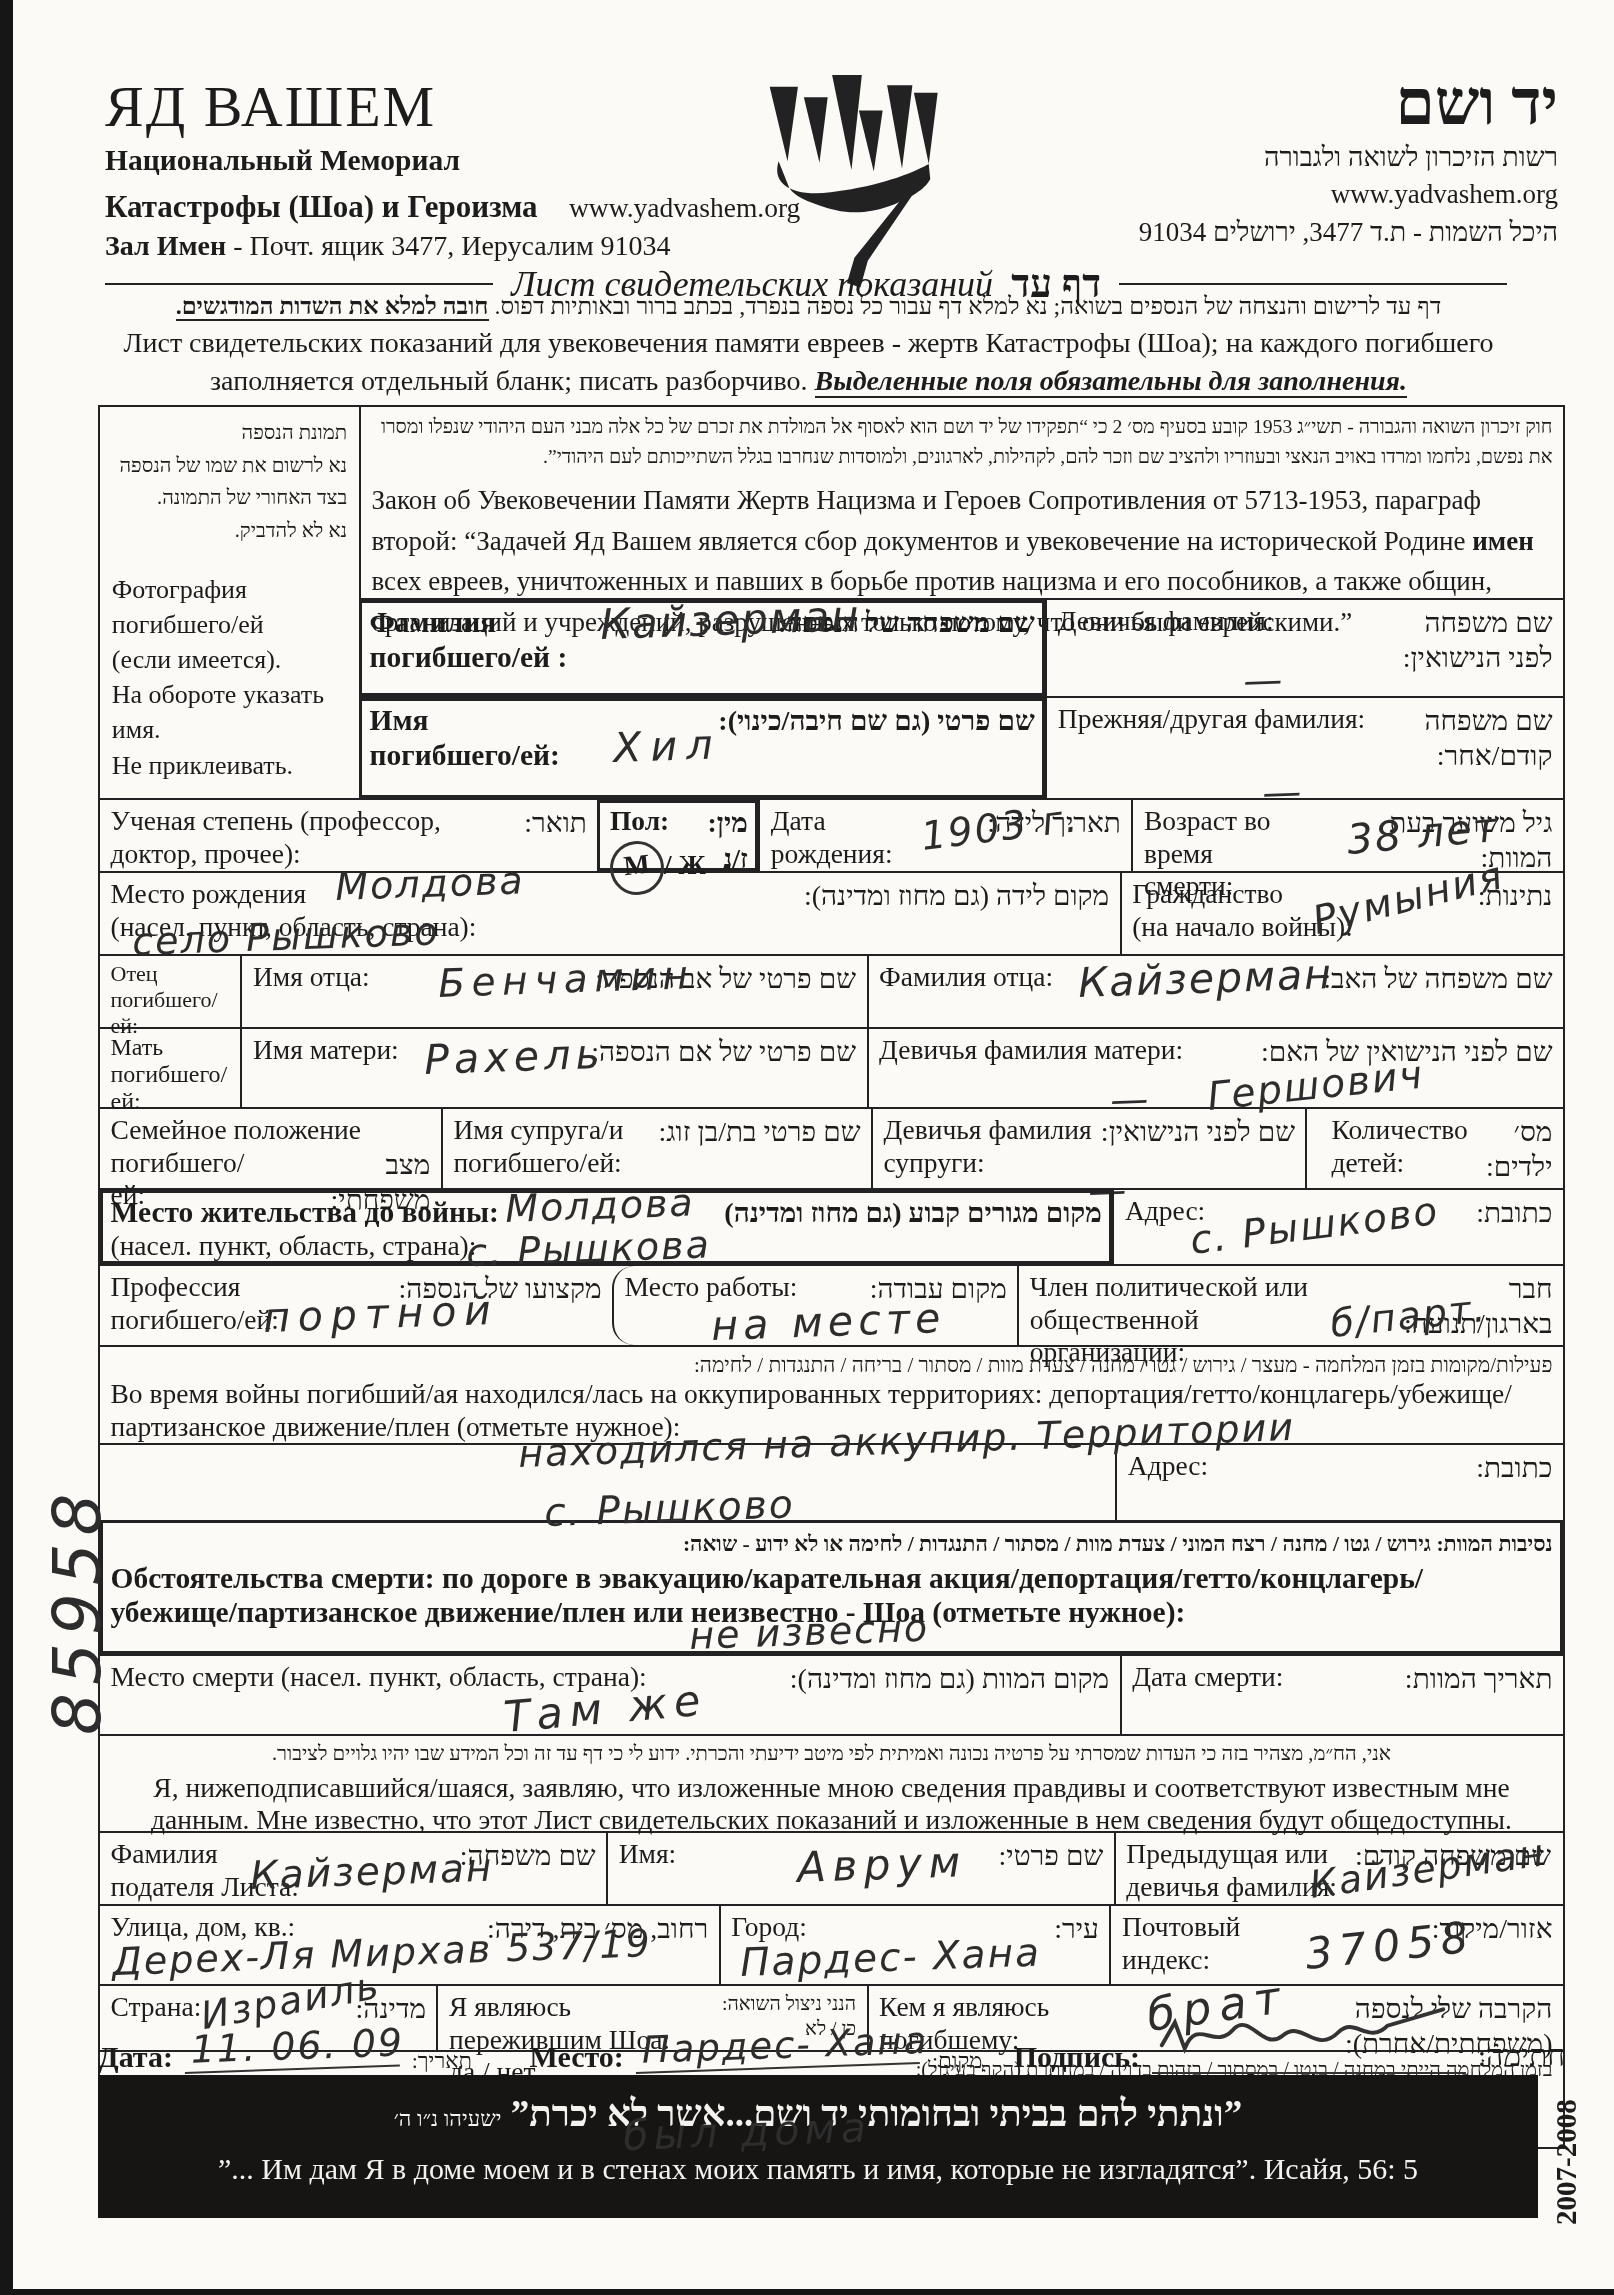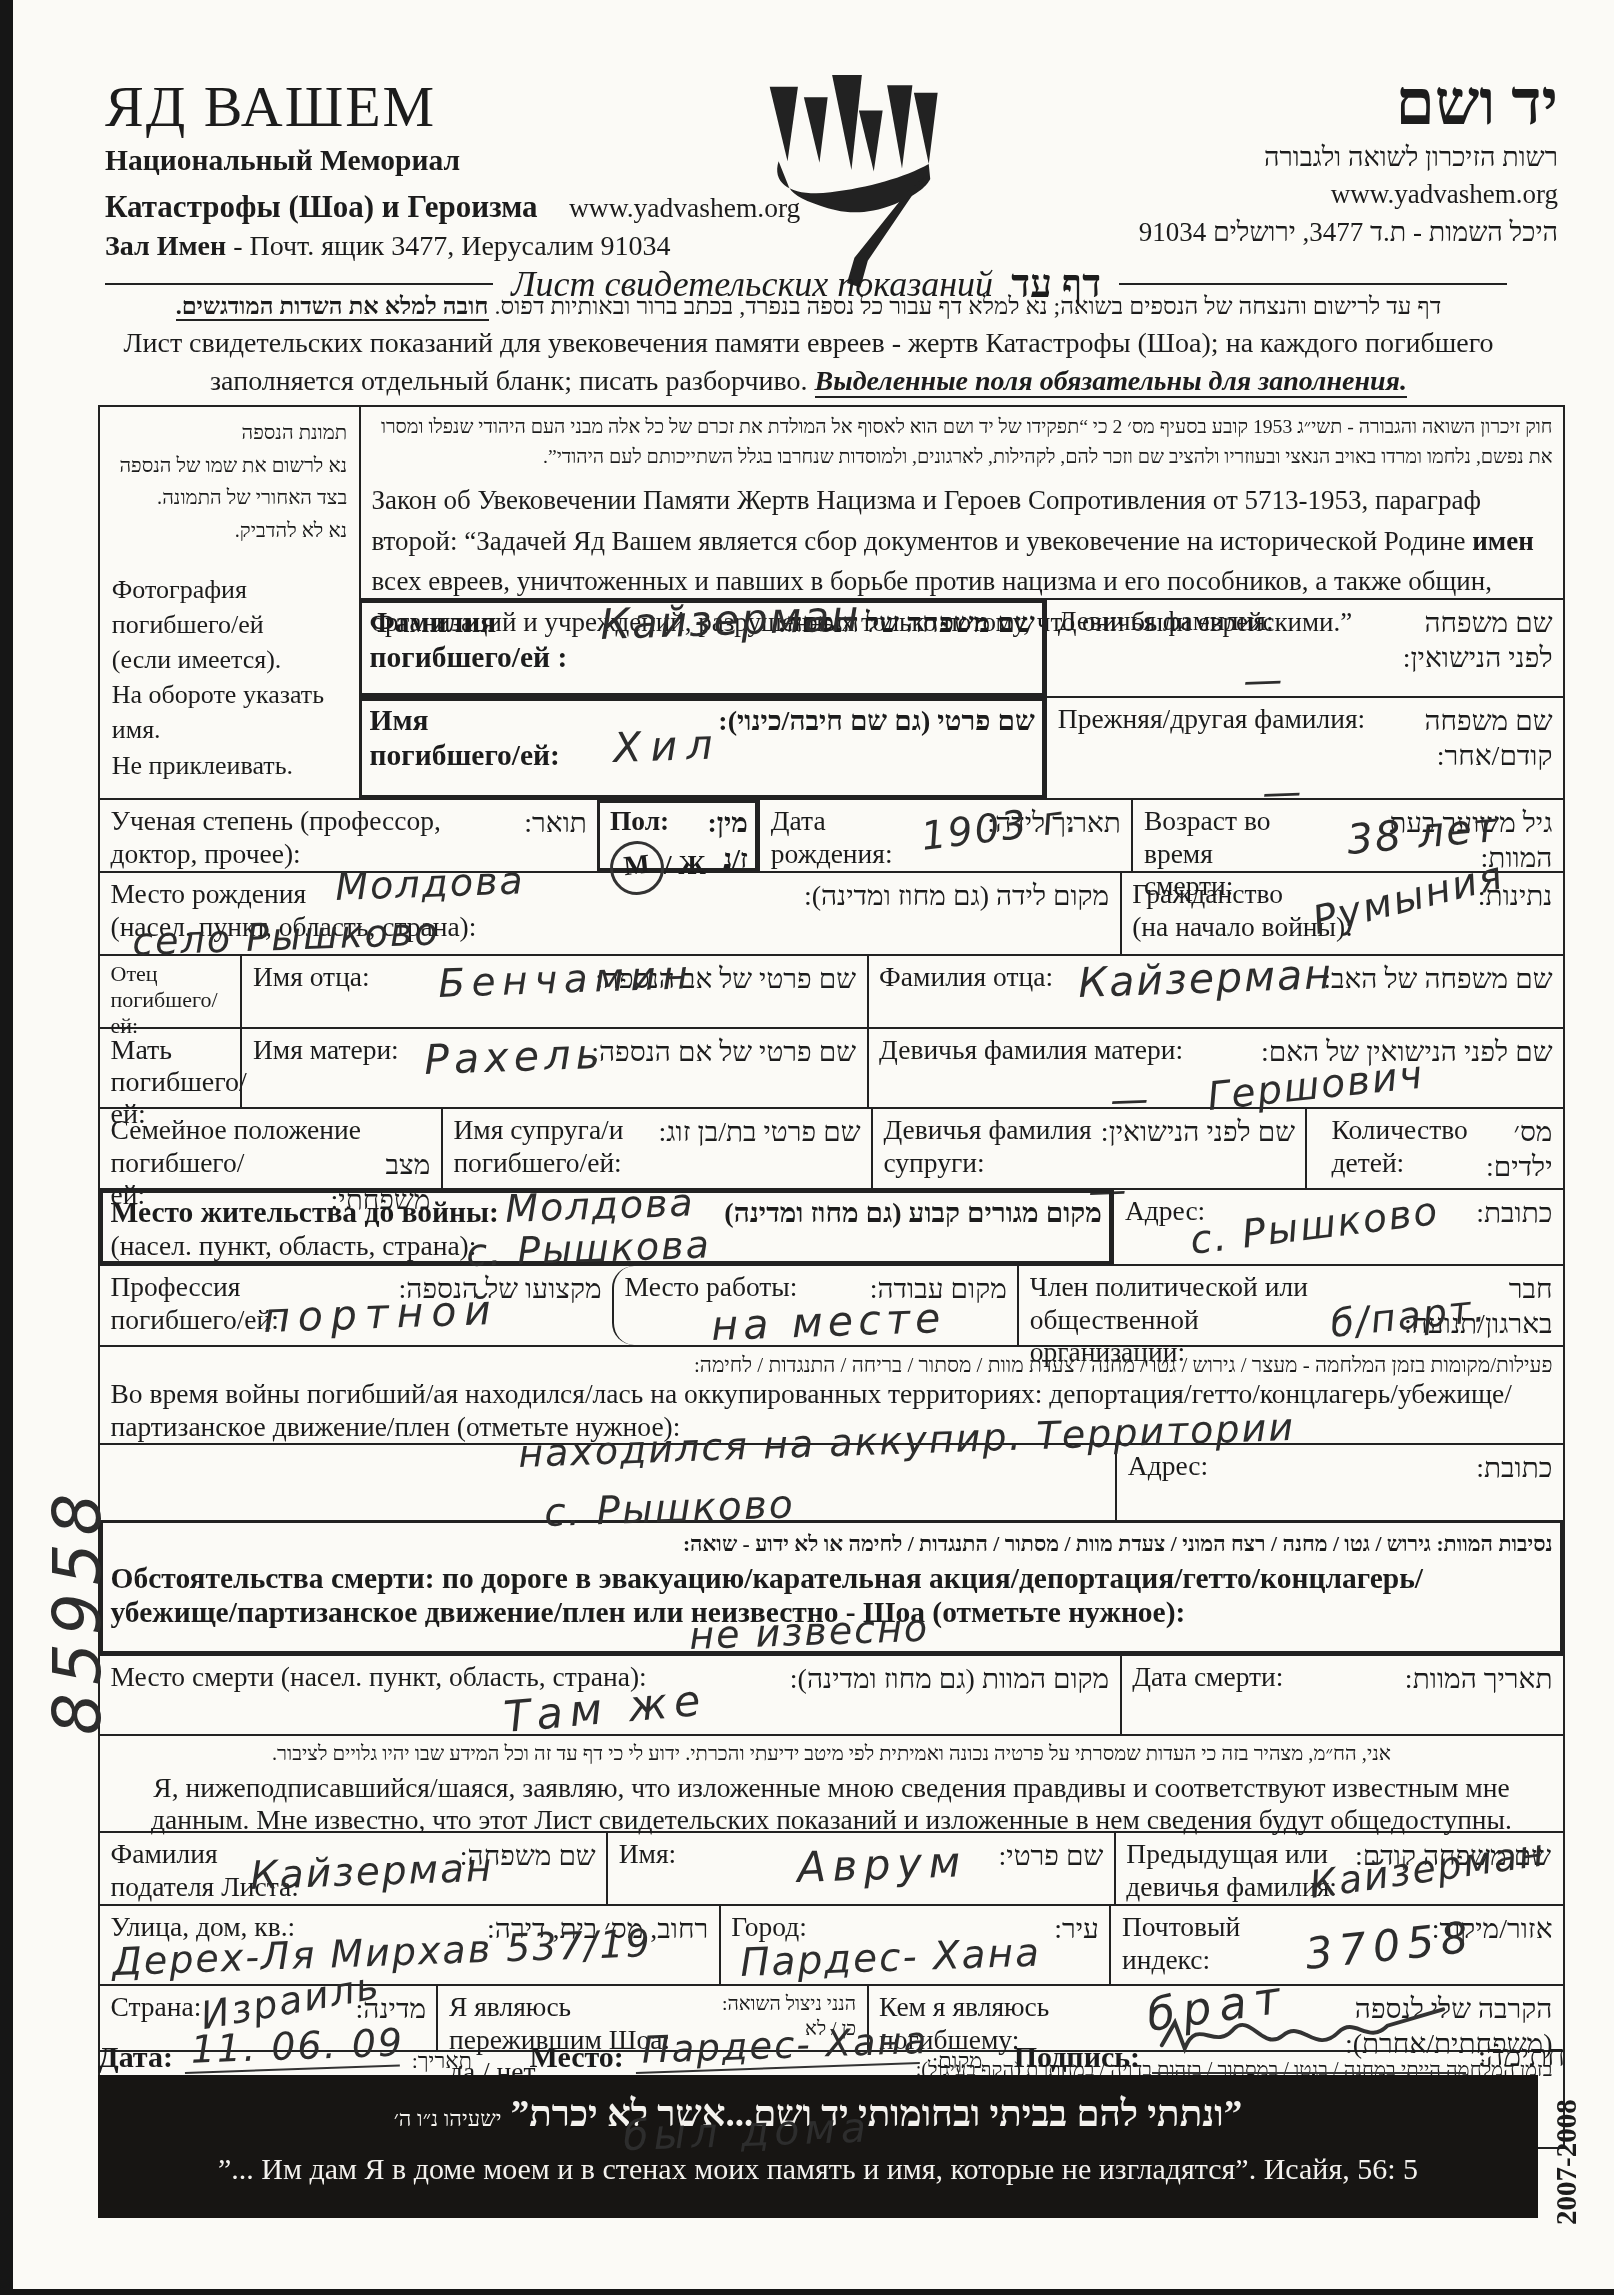--- a/index.html
+++ b/index.html
@@ -238,21 +238,21 @@
       <div class="c" style="width:47.6%;">
         <div class="lbl">
           <div class="ru">Фамилия отца:</div>
           <div class="he">שם משפחה של האב:</div>
         </div>
         <span class="hw abs" style="left:210px;top:3.3px;font-size:41px;">Кайзерман</span>
       </div>
     </div>
 
     <div class="row" style="height:80px;">
-      <div class="c nl" style="width:9.6%;font-size:28px;">
+      <div class="c nl" style="width:9.6%;font-size:24px;">
         <div>Мать</div>
         <div>погибшего/</div>
         <div>ей:</div>
       </div>
       <div class="c" style="width:42.8%;">
         <div class="lbl">
           <div class="ru">Имя матери:</div>
           <div class="he">שם פרטי של אם הנספה:</div>
         </div>
         <span class="hw abs" style="left:183px;top:6.6px;font-size:41px;letter-spacing:5.2px;">Рахель</span>

